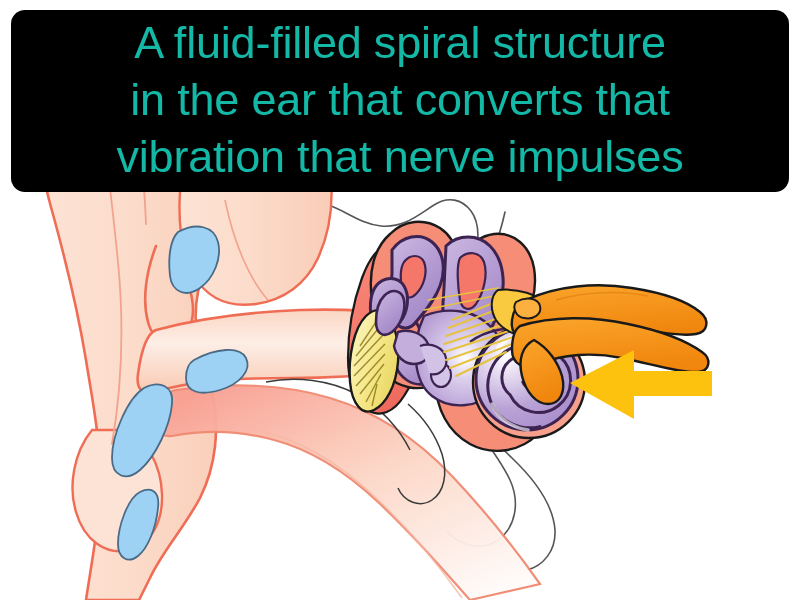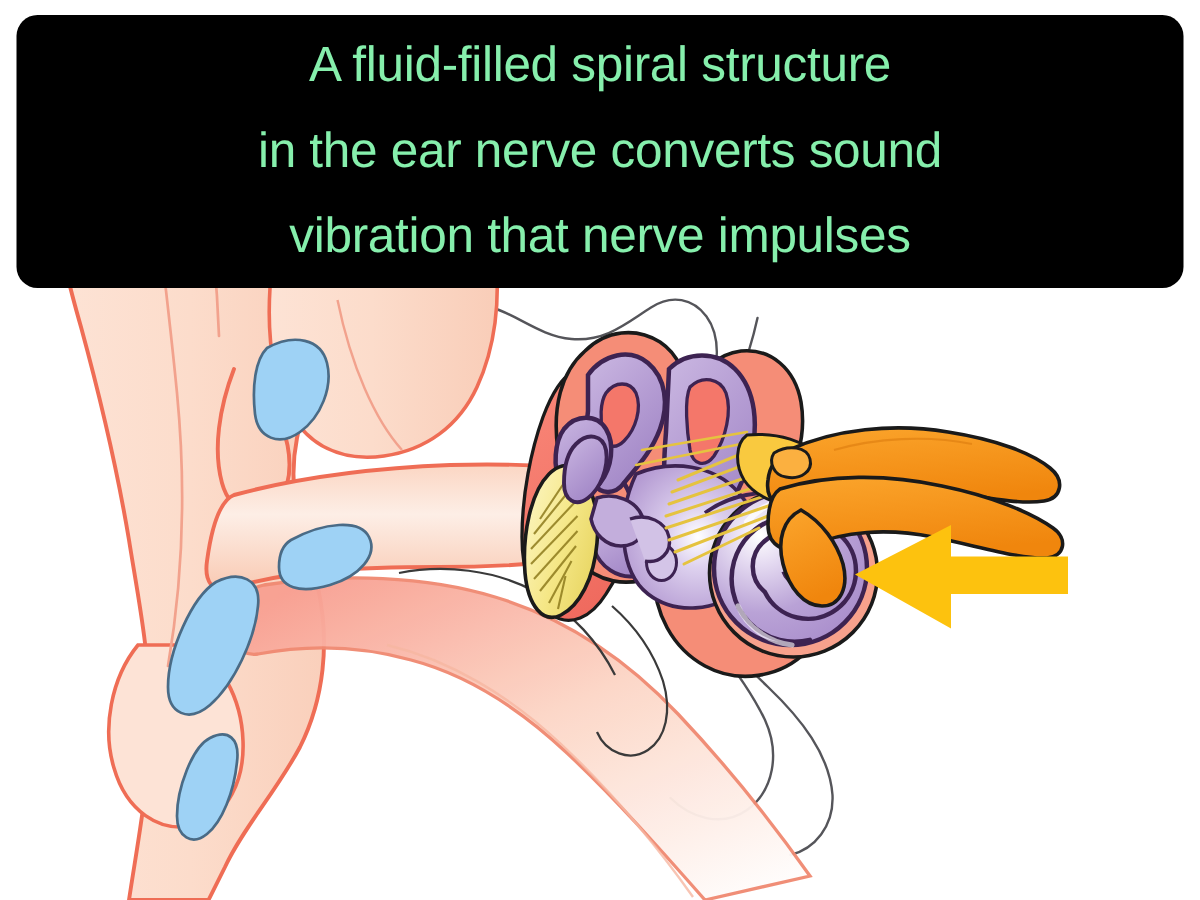--- a/index.html
+++ b/index.html
@@ -29,23 +29,23 @@
     background: #000000;
     border-radius: 14px;
     display: flex;
     flex-direction: column;
     align-items: center;
     justify-content: center;
     box-sizing: border-box;
     padding: 2px 6px 6px 6px;
   }
   .caption-line {
-    color: #86efac;
+    color: #14b8a6;
     font-family: "Liberation Sans", sans-serif;
-    font-size: 33px;
+    font-size: 45px;
     line-height: 57px;
     font-weight: 400;
     letter-spacing: -0.2px;
     white-space: nowrap;
     text-align: left;
   }
 </style>
 </head>
 <body>
 
@@ -298,17 +298,17 @@
       <path d="M556,300 C584,292 618,290 648,296" fill="none" stroke="#d9780c" stroke-width="1.4" opacity="0.55"></path>
     </g>
 
     <g>
       <path d="M570,383 L634,350 L634,371 L712,371 L712,396 L634,396 L634,419 Z" fill="#fdc20e"></path>
     </g>
   </svg>
 
   <div id="caption-box">
     <div class="caption-line">A fluid-filled spiral structure</div>
-    <div class="caption-line">in the ear nerve converts sound</div>
+    <div class="caption-line">in the ear that converts that</div>
     <div class="caption-line">vibration that nerve impulses</div>
   </div>
 
 </div>
 
 </body></html>

